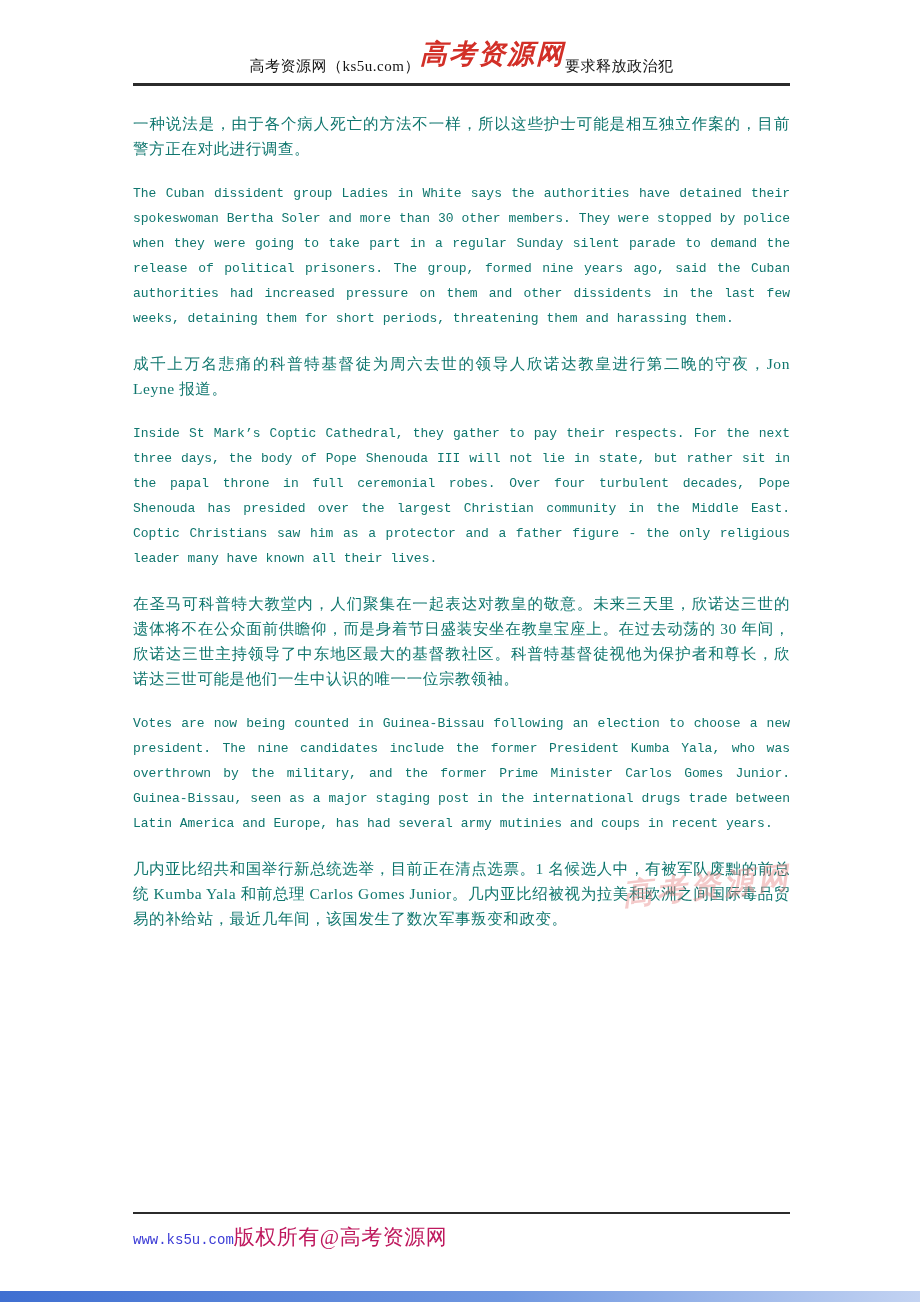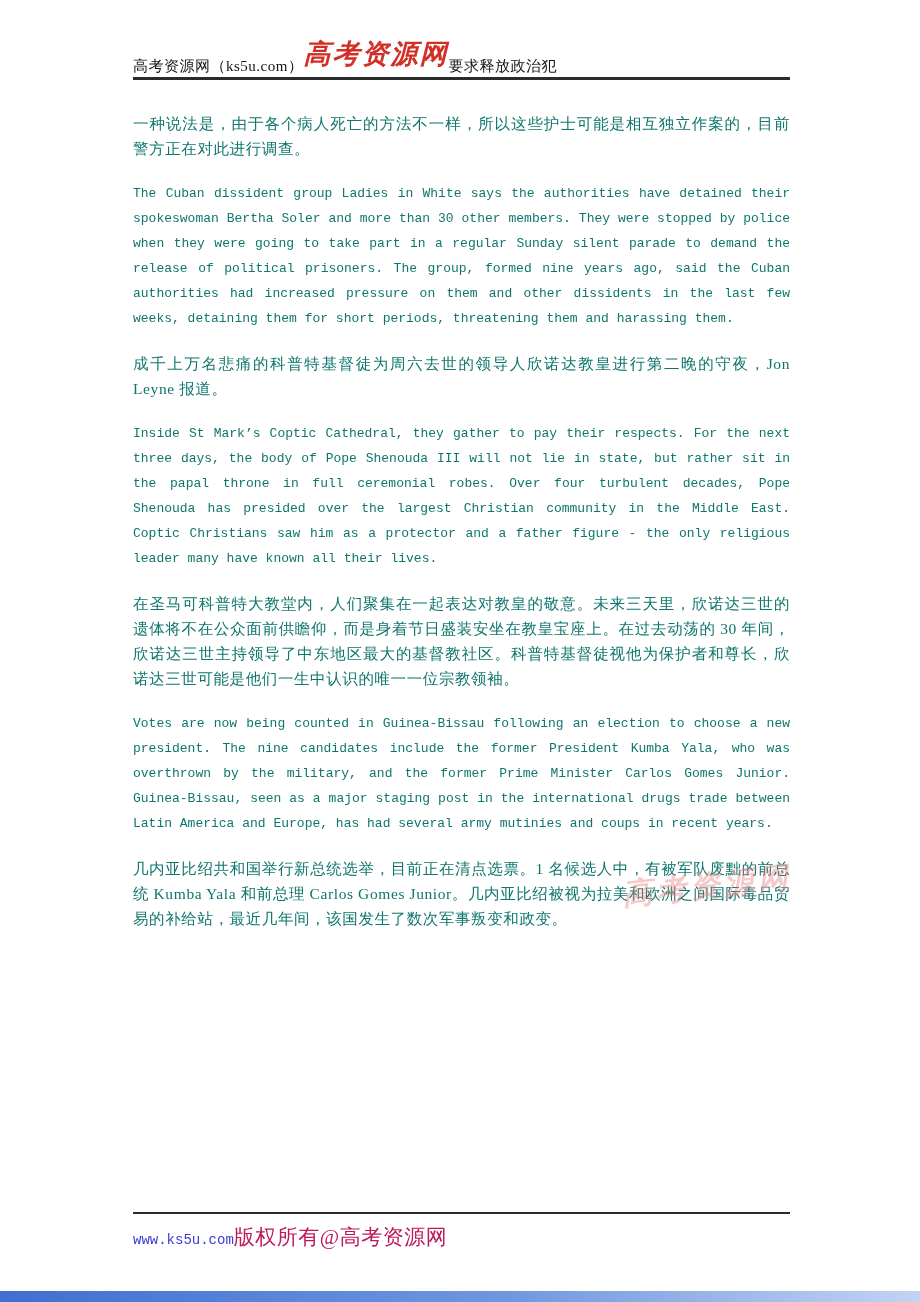--- a/index.html
+++ b/index.html
@@ -8,23 +8,23 @@
     width:920px; height:1302px;
     background:#ffffff;
     overflow:hidden;
     font-family:"Liberation Serif","DejaVu Serif",serif;
     color:#1b1b1b;
   }
 
   
   .header {
     position:absolute; top:40px; left:133px; width:657px;
-    display:flex; justify-content:flex-start; align-items:flex-end;
+    display:flex; justify-content:center; align-items:flex-end;
     border-bottom:3px solid #2b2b2b;
-    padding-bottom:1px;
+    padding-bottom:7px;
   }
   .site-name, .slogan {
     font-size:15px; color:#141414; letter-spacing:0.5px;
     line-height:20px;
   }
   .logo {
     font-size:27px; font-weight:bold; font-style:italic;
     color:#d22f27; letter-spacing:2px;
     position:relative; top:-4px;
     font-family:"DejaVu Serif","Liberation Serif",serif;

